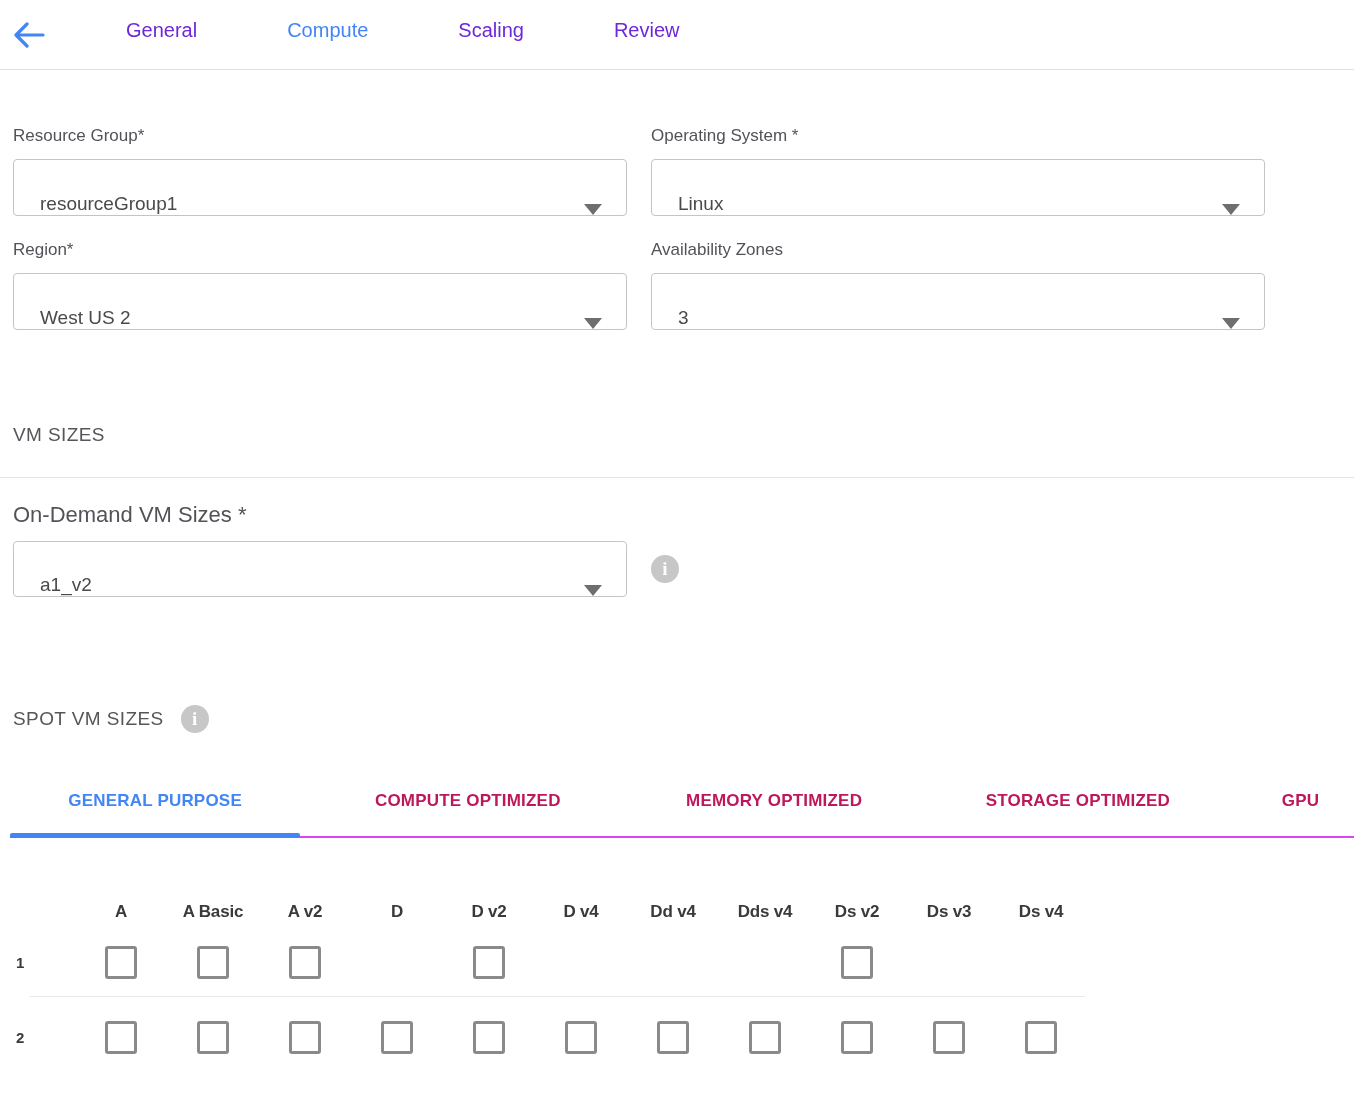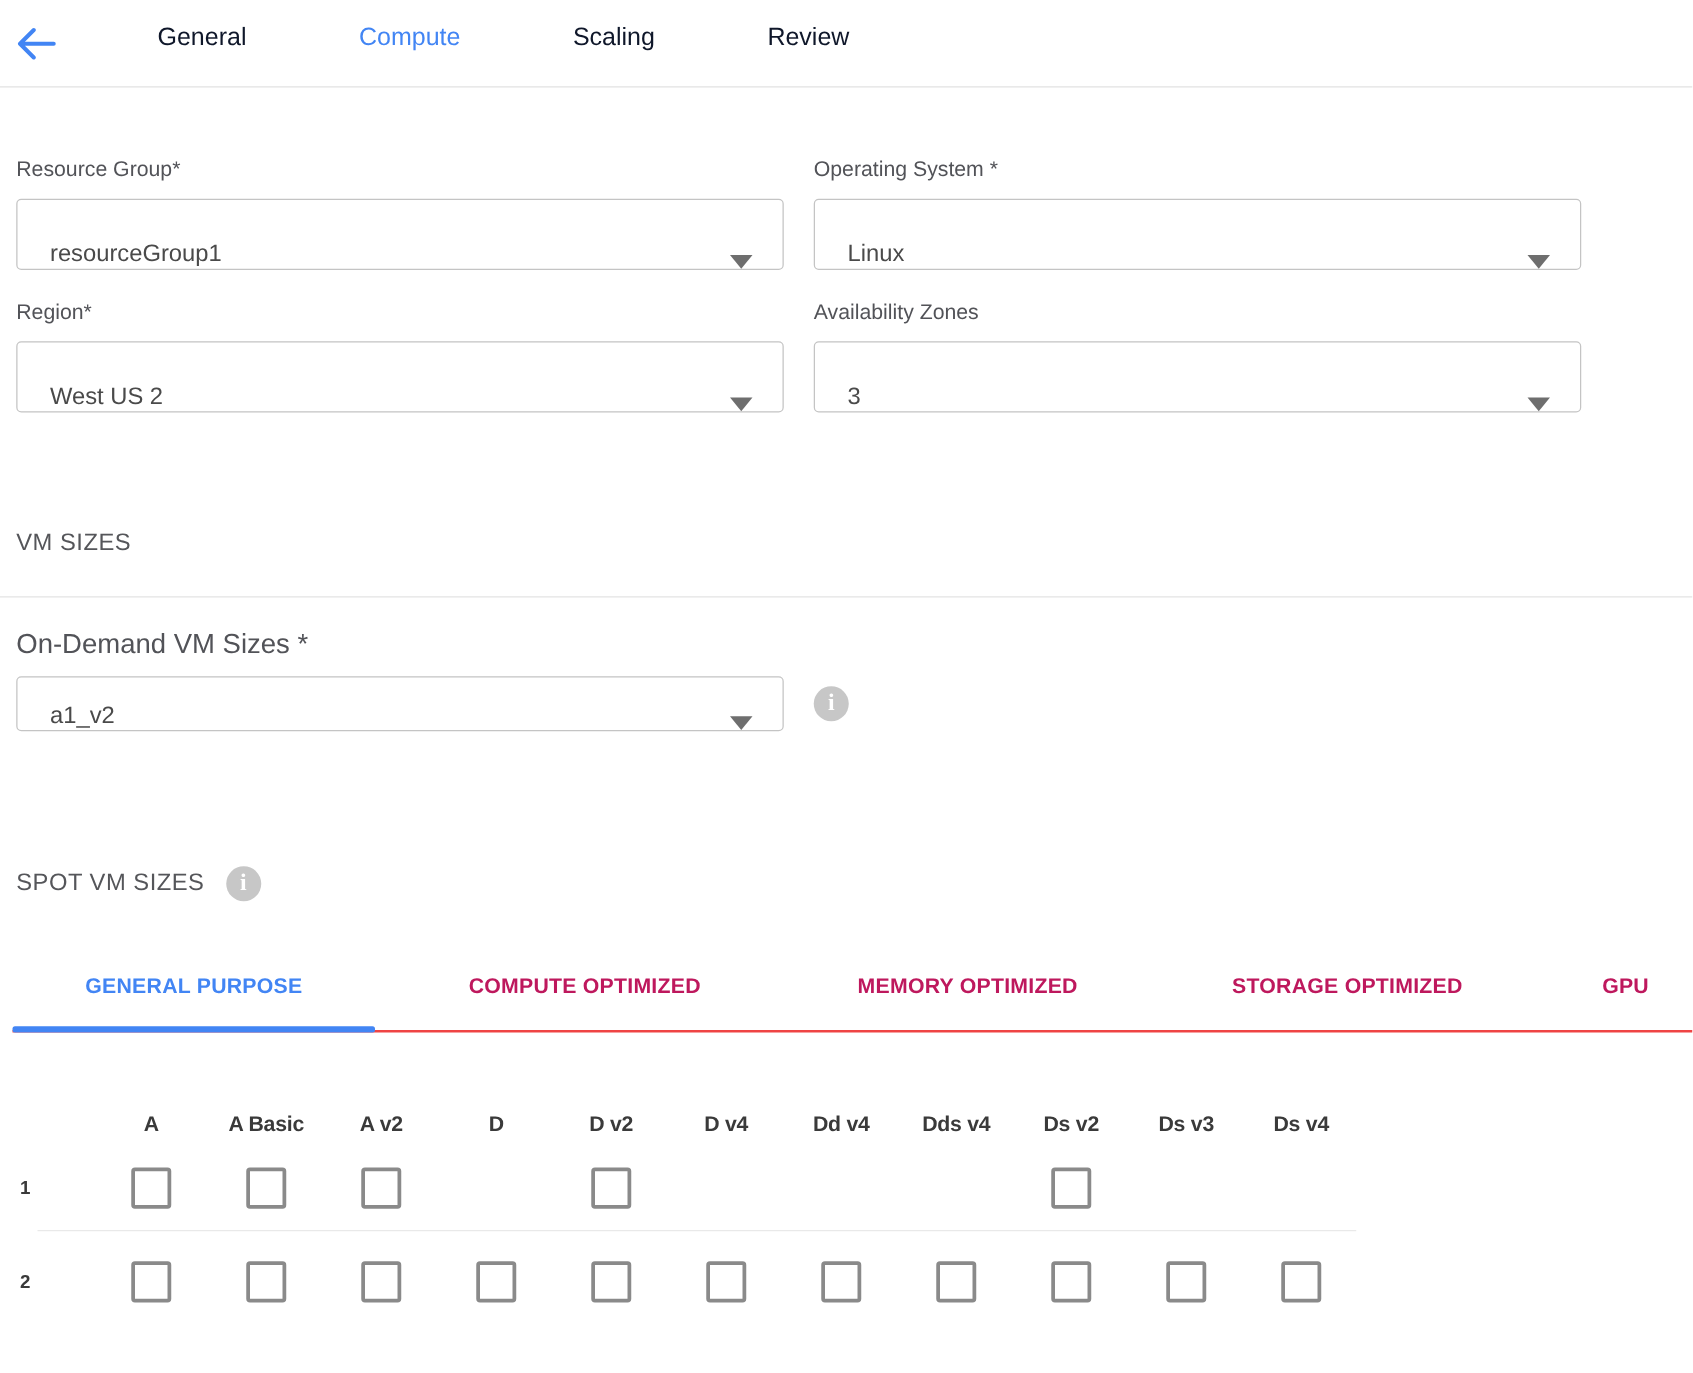--- a/index.html
+++ b/index.html
@@ -9,21 +9,21 @@
     font-family:"Liberation Sans", sans-serif; color:#4a4a4a;
   }
 
   
   .topbar {
     height:70px; border-bottom:1px solid #e2e2e2;
     display:flex; align-items:center; padding-left:12px;
   }
   .back-btn { width:34px; height:34px; display:flex; align-items:center; justify-content:center; cursor:pointer; }
   .nav-tabs { display:flex; margin-left:80px; gap:90px; margin-top:-8px; }
-  .nav-tab { font-size:20px; color:#0f172a; cursor:pointer; }
+  .nav-tab { font-size:20px; color:#6d28d9; cursor:pointer; }
   .nav-tab.active { color:var(--accent); }
 
   
   .content { padding:0 13px; }
 
   .form-grid {
     margin-top:56px;
     display:grid; grid-template-columns:614px 614px; column-gap:36px; row-gap:48px;gap:24px;
   }
   .field-label { font-size:17px; color:#525358; margin-bottom:13px; }
@@ -38,34 +38,34 @@
     border-left:9px solid transparent; border-right:9px solid transparent;
     border-top:11px solid #6e6e6e;
   }
 
   .section-title { font-size:19px; color:#55565a; letter-spacing:.4px; }
   .vm-sizes-title { margin-top:94px; }
   .section-divider { border:none; border-top:1px solid #e4e4e4; margin:31px -13px 0 -13px; }
 
   .on-demand-label { margin-top:24px; font-size:22px; color:#525358; }
   .on-demand-row { margin-top:13px; display:flex; align-items:center; gap:24px; }
-  .on-demand-row .select-box { width:614px; height:44px; }
+  .on-demand-row .select-box { width:614px; height:56px; }
 
   .info-icon {
     width:28px; height:28px; border-radius:50%; background:#c7c7c7; flex:none;
     color:#fff; font-weight:bold; font-size:19px; line-height:28px; text-align:center;
     font-family:"Liberation Serif", serif;
   }
 
   .spot-title-row { margin-top:108px; display:flex; align-items:center; gap:17px; }
 
   
   .spot-tabs {
     margin:50px -13px 0 -3px;
-    display:flex; border-bottom:2px solid #ef4444; align-items:flex-end;
+    display:flex; border-bottom:2px solid #d946ef; align-items:flex-end;
   }
   .spot-tab {
     position:relative; text-align:center; padding:8px 0 25px;
     font-size:17px; font-weight:bold; letter-spacing:.2px; color:#be185d; cursor:pointer;
     white-space:nowrap;
   }
   .spot-tab:nth-child(1){ width:298px; }
   .spot-tab:nth-child(2){ width:260px; margin-left:41px; }
   .spot-tab:nth-child(3){ width:250px; margin-left:58px; }
   .spot-tab:nth-child(4){ width:265px; margin-left:53px; }

